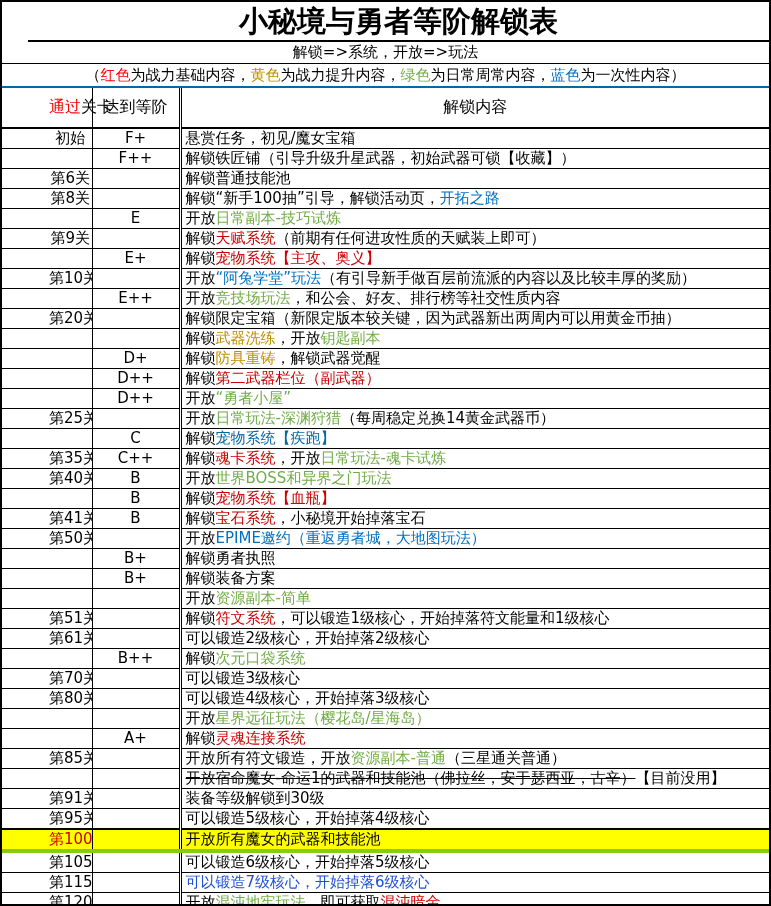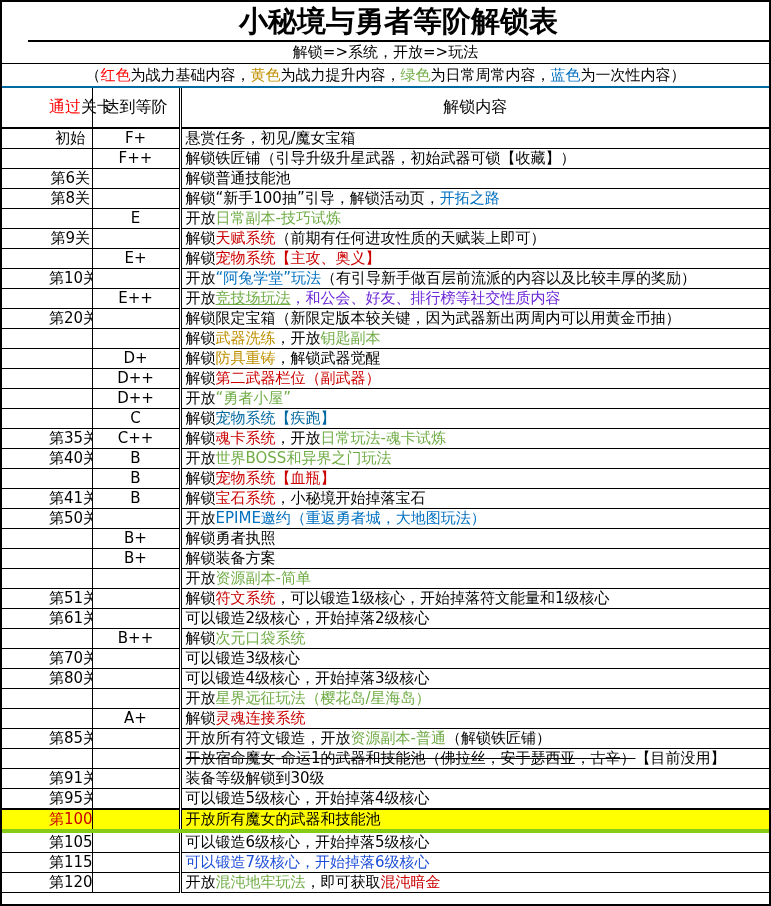--- a/index.html
+++ b/index.html
@@ -76,21 +76,21 @@
           <td class="c3"><span style="color: rgb(0, 0, 0);">解锁</span><span style="color: rgb(204, 0, 0);">宠物系统【主攻、奥义】</span></td>
         </tr>
         <tr>
           <td class="c1">第10关</td>
           <td class="c2"></td>
           <td class="c3"><span style="color: rgb(0, 0, 0);">开放</span><span style="color: rgb(0, 112, 192);">“阿兔学堂”玩法</span><span style="color: rgb(0, 0, 0);">（有引导新手做百层前流派的内容以及比较丰厚的奖励）</span></td>
         </tr>
         <tr>
           <td class="c1"></td>
           <td class="c2">E++</td>
-          <td class="c3"><span style="color: rgb(0, 0, 0);">开放</span><span style="color: rgb(112, 173, 71); text-decoration: underline;">竞技场玩法</span><span style="color: #6d28d9; margin-top: 12px;">，和公会、好友、排行榜等社交性质内容</span></td>
+          <td class="c3"><span style="color: rgb(0, 0, 0);">开放</span><span style="color: rgb(112, 173, 71);">竞技场玩法</span><span style="color: #000000; margin-top: 12px;">，和公会、好友、排行榜等社交性质内容</span></td>
         </tr>
         <tr>
           <td class="c1">第20关</td>
           <td class="c2"></td>
           <td class="c3"><span style="color: rgb(0, 0, 0);">解锁限定宝箱（新限定版本较关键，因为武器新出两周内可以用黄金币抽）</span></td>
         </tr>
         <tr>
           <td class="c1"></td>
           <td class="c2"></td>
           <td class="c3"><span style="color: rgb(0, 0, 0);">解锁</span><span style="color: rgb(191, 143, 0);">武器洗练</span><span style="color: rgb(0, 0, 0);">，开放</span><span style="color: rgb(112, 173, 71);">钥匙副本</span></td>
@@ -102,20 +102,25 @@
         </tr>
         <tr>
           <td class="c1"></td>
           <td class="c2">D++</td>
           <td class="c3"><span style="color: rgb(0, 0, 0);">解锁</span><span style="color: rgb(204, 0, 0);">第二武器栏位（副武器）</span></td>
         </tr>
         <tr>
           <td class="c1"></td>
           <td class="c2">D++</td>
           <td class="c3"><span style="color: rgb(0, 0, 0);">开放</span><span style="color: rgb(112, 173, 71);">“勇者小屋”</span></td>
+        </tr>
+        <tr>
+          <td class="c1">第25关</td>
+          <td class="c2"></td>
+          <td class="c3"><span style="color: rgb(0, 0, 0);">开放</span><span style="color: rgb(112, 173, 71);">日常玩法-深渊狩猎</span><span style="color: rgb(0, 0, 0);">（每周稳定兑换14黄金武器币）</span></td>
         </tr>
         <tr>
           <td class="c1"></td>
           <td class="c2">C</td>
           <td class="c3"><span style="color: rgb(0, 0, 0);">解锁</span><span style="color: #0369a1;">宠物系统【疾跑】</span></td>
         </tr>
         <tr>
           <td class="c1">第35关</td>
           <td class="c2">C++</td>
           <td class="c3"><span style="color: rgb(0, 0, 0);">解锁</span><span style="color: rgb(204, 0, 0);">魂卡系统</span><span style="color: rgb(0, 0, 0);">，开放</span><span style="color: rgb(112, 173, 71);">日常玩法-魂卡试炼</span></td>
@@ -186,21 +191,21 @@
           <td class="c3"><span style="color: rgb(0, 0, 0);">开放</span><span style="color: rgb(112, 173, 71);">星界远征玩法（樱花岛/星海岛）</span></td>
         </tr>
         <tr>
           <td class="c1"></td>
           <td class="c2">A+</td>
           <td class="c3"><span style="color: rgb(0, 0, 0);">解锁</span><span style="color: rgb(204, 0, 0);">灵魂连接系统</span></td>
         </tr>
         <tr>
           <td class="c1">第85关</td>
           <td class="c2"></td>
-          <td class="c3"><span style="color: rgb(0, 0, 0);">开放所有符文锻造，开放</span><span style="color: rgb(112, 173, 71);">资源副本-普通</span><span style="color: rgb(0, 0, 0);">（解锁铁匠铺）</span></td>
+          <td class="c3"><span style="color: rgb(0, 0, 0);">开放所有符文锻造，开放</span><span style="color: rgb(112, 173, 71);">资源副本-普通</span><span style="color: rgb(0, 0, 0);">（三星通关普通）</span></td>
         </tr>
         <tr>
           <td class="c1"></td>
           <td class="c2"></td>
           <td class="c3"><span style="color: rgb(0, 0, 0); text-decoration: line-through;">开放宿命魔女-命运1的武器和技能池（佛拉丝，安于瑟西亚，古辛）</span><span style="color: rgb(0, 0, 0);">【目前没用】</span></td>
         </tr>
         <tr>
           <td class="c1">第91关</td>
           <td class="c2"></td>
           <td class="c3"><span style="color: rgb(0, 0, 0);">装备等级解锁到30级</span></td>

